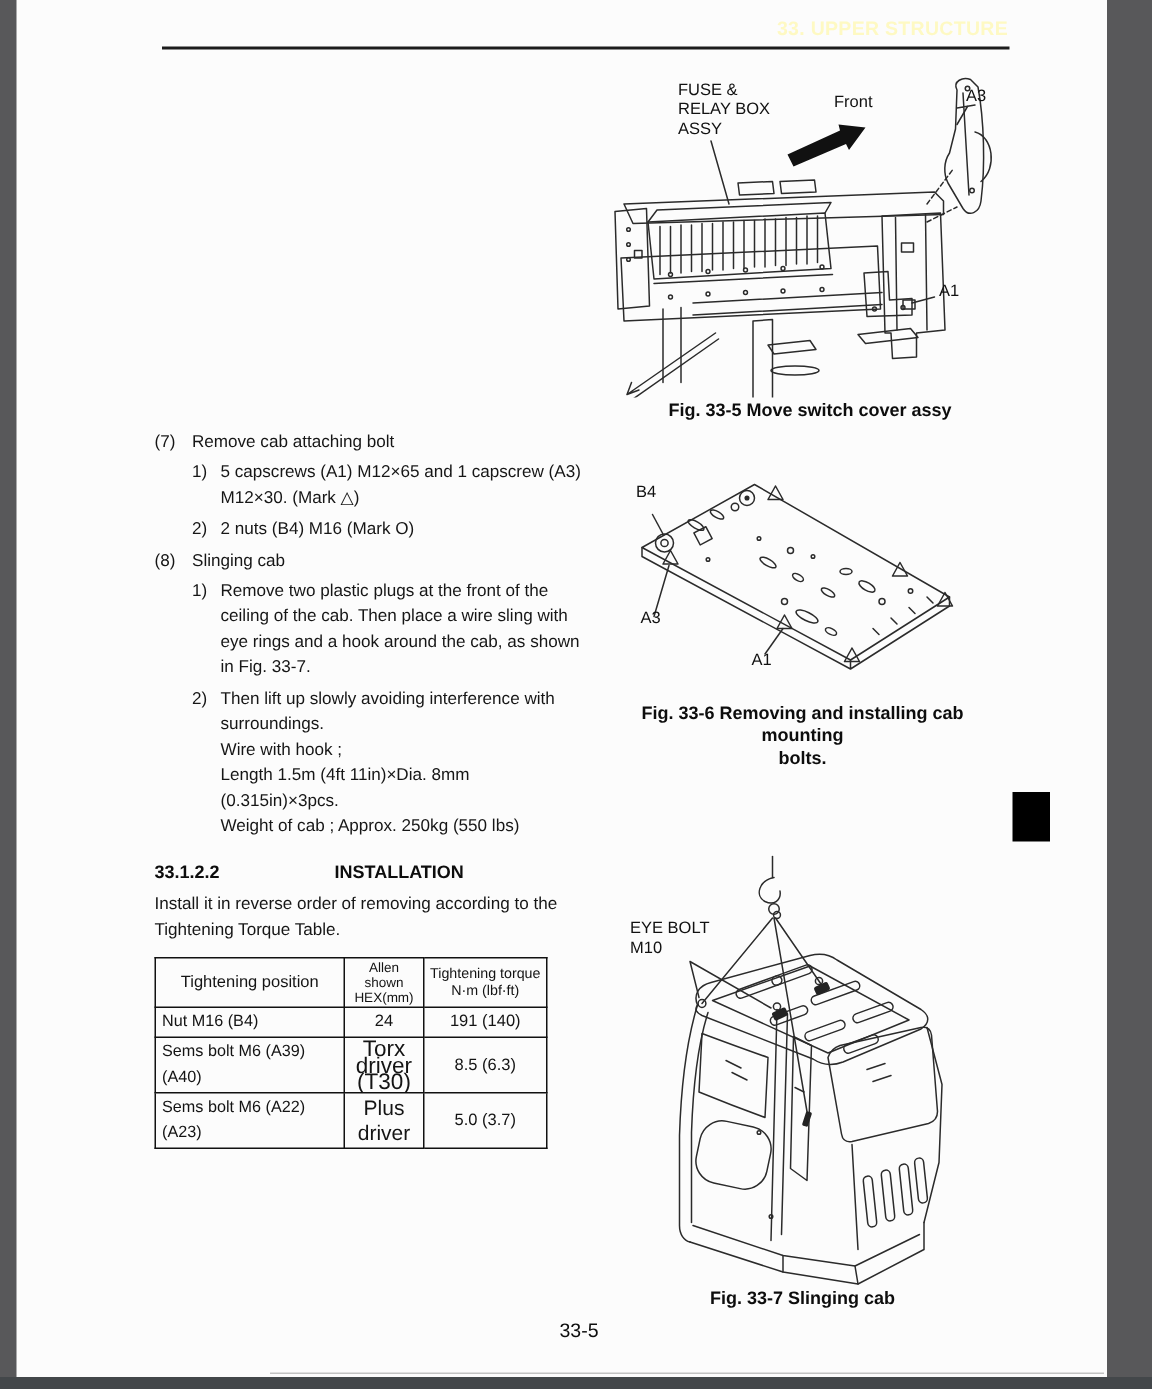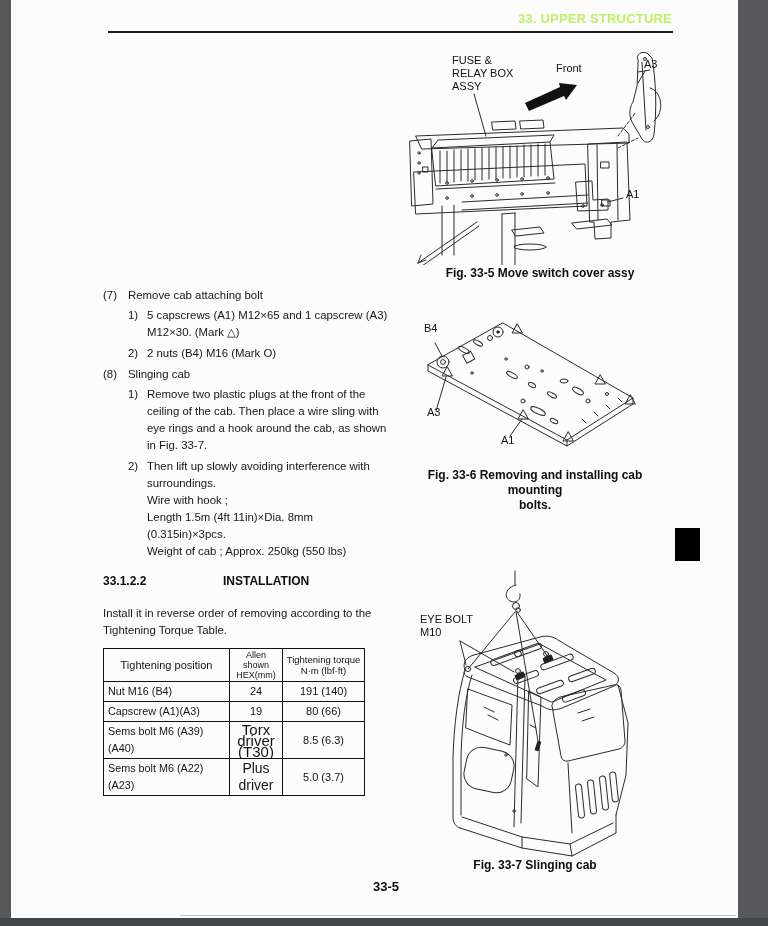--- a/index.html
+++ b/index.html
@@ -8,43 +8,43 @@
     background:#58585a;
     font-family:"Liberation Sans", sans-serif;
     color:#141414;
   }
   .page{position:absolute;left:11px;top:0;width:727px;height:918px;background:#fcfcfc;}
   .bottom-bar{position:absolute;left:0;top:918px;width:768px;height:8px;background:#43474a;}
   .scan-line{position:absolute;left:180px;top:915px;width:556px;height:1px;background:#c2c2c2;}
 
   .header-title{
     position:absolute;left:108px;top:11px;width:564px;text-align:right;
-    font-size:13px;font-weight:bold;letter-spacing:.2px;color:#bef264;
+    font-size:13px;font-weight:bold;letter-spacing:.2px;color:#fef9c3;
   }
   .header-rule{position:absolute;left:108px;top:31px;width:565px;height:2px;background:#1c1c1c;}
 
   .footer-num{
     position:absolute;left:296px;top:879px;width:180px;text-align:center;
-    font-size:13px;font-weight:bold;color:#0d0d0d;
+    font-size:13px;font-weight:normal;color:#0d0d0d;
   }
 
   
   .col{
     position:absolute;left:103px;top:287px;width:292px;
     font-size:11.4px;line-height:17px;color:#161616;
   }
   .item{display:flex;margin-bottom:3px;}
   .item>.m{width:25px;flex:none;}
   .sub{display:flex;margin:0 0 4px 25px;}
   .sub>.m{width:19px;flex:none;}
   .ml{white-space:pre-line;}
 
   .sec-head{display:flex;margin-top:13px;font-size:12px;font-weight:bold;color:#0d0d0d;gap:48px;}
   .sec-head .num{width:72px;}
-  .intro{margin-top:15px;}
+  .intro{margin-top:5px;}
 
   table.tq{
     border-collapse:collapse;margin-top:9px;width:261px;
     font-size:11px;color:#141414;table-layout:fixed;
   }
   table.tq th,table.tq td{
     border:1px solid #111;padding:1px 3px;text-align:center;vertical-align:middle;
     font-weight:normal;overflow:hidden;
   }
   table.tq th{height:30px;}
@@ -125,25 +125,20 @@
 HEX(mm)</th>
       <th class="h-med ml">Tightening torque
 N·m (lbf·ft)</th>
     </tr>
     <tr>
       <td class="pos">Nut M16 (B4)</td>
       <td>24</td>
       <td>191 (140)</td>
     </tr>
     <tr>
-      <td class="pos">Capscrew (A1)(A3)</td>
-      <td>19</td>
-      <td>80 (66)</td>
-    </tr>
-    <tr>
       <td class="pos">Sems bolt M6 (A39)(A40)</td>
       <td class="ml" style="font-size:15px;line-height:11px;">Torx driver
 (T30)</td>
       <td>8.5 (6.3)</td>
     </tr>
     <tr>
       <td class="pos">Sems bolt M6 (A22)(A23)</td>
       <td style="font-size:14px;">Plus driver</td>
       <td>5.0 (3.7)</td>
     </tr>

